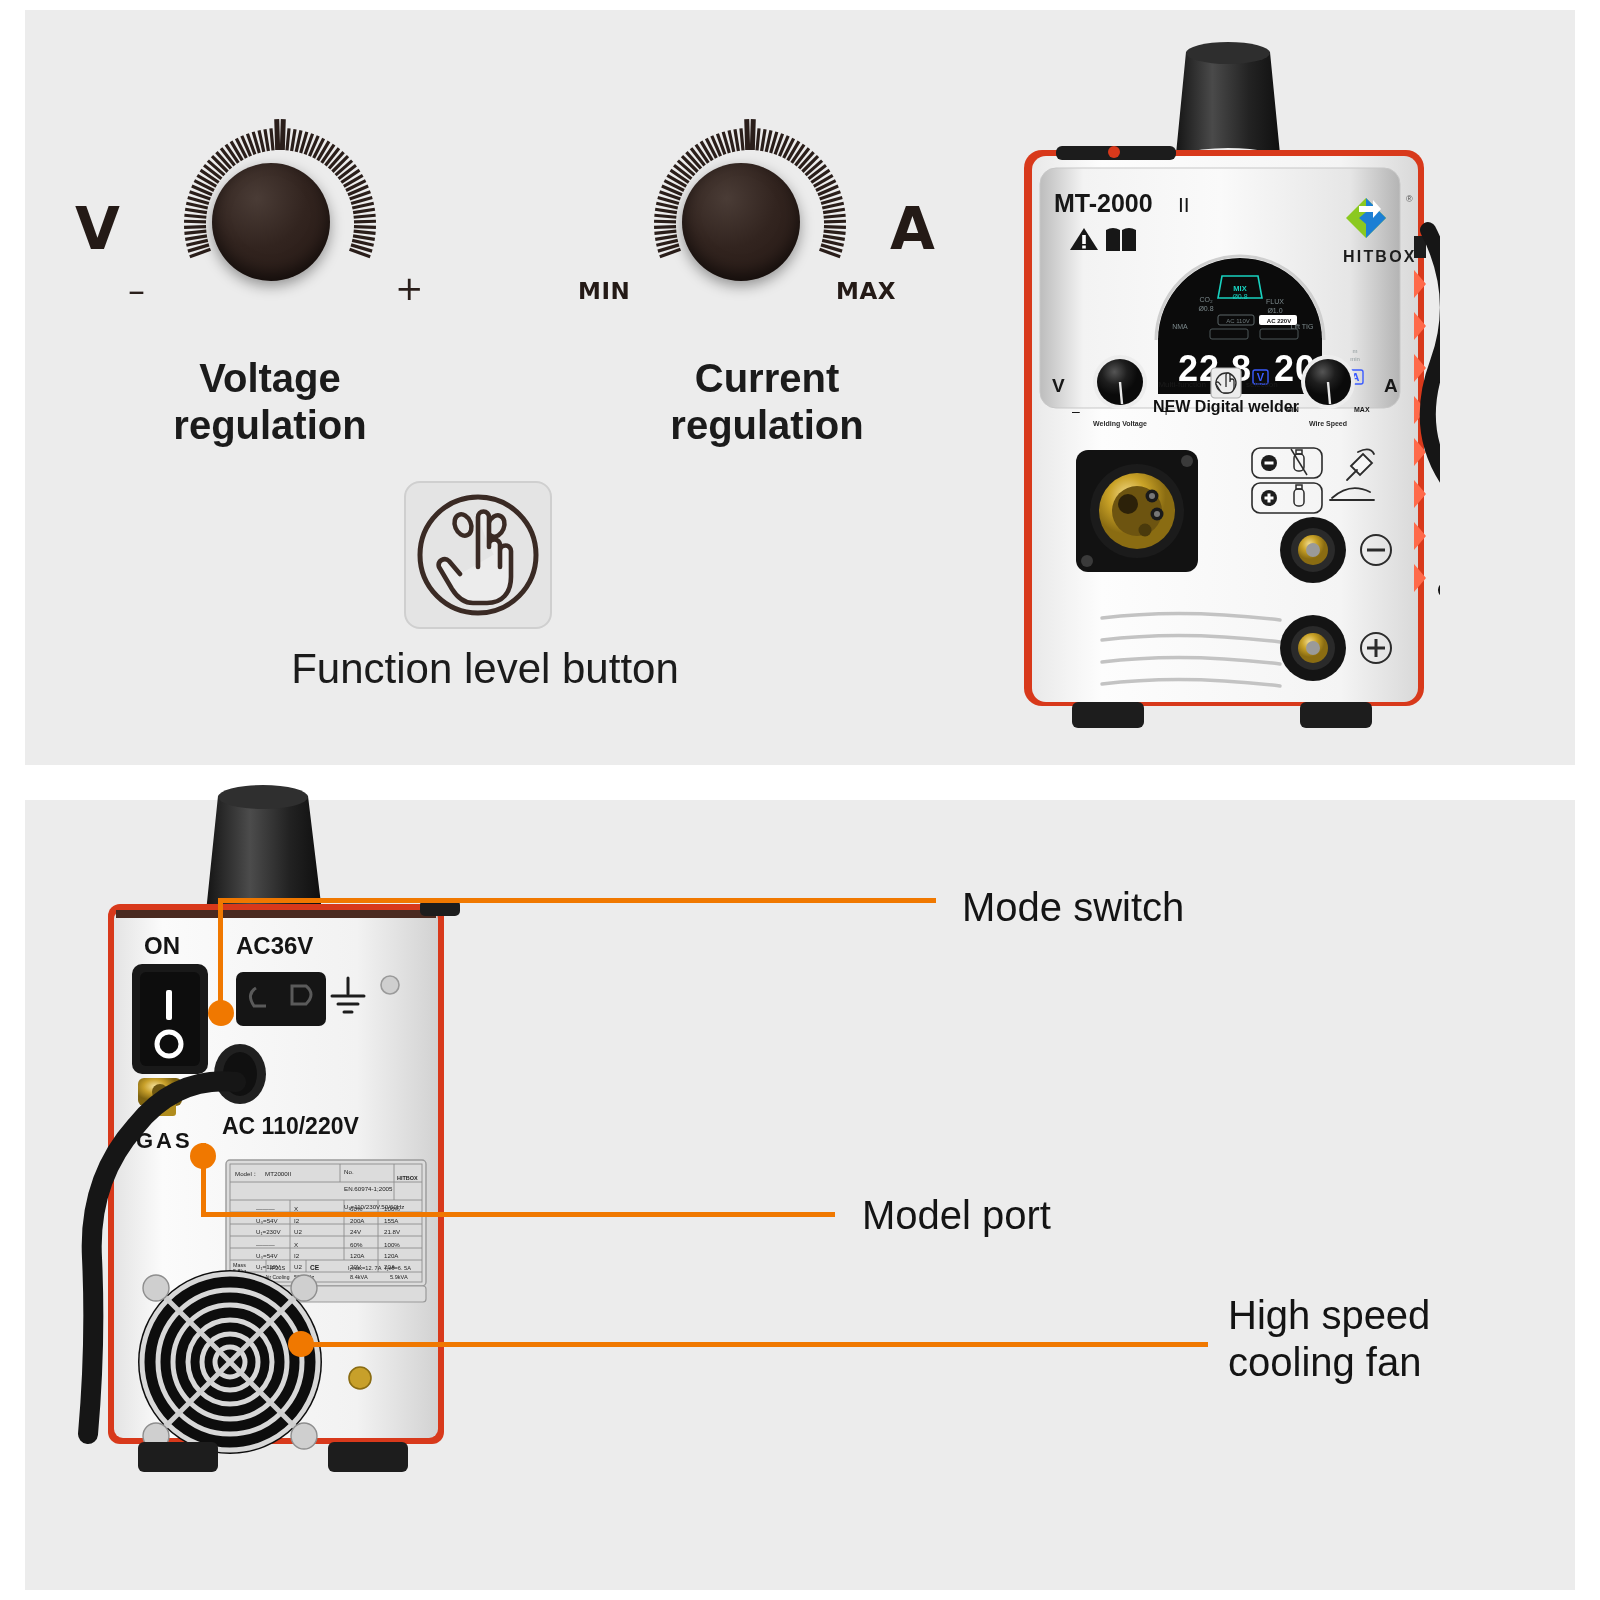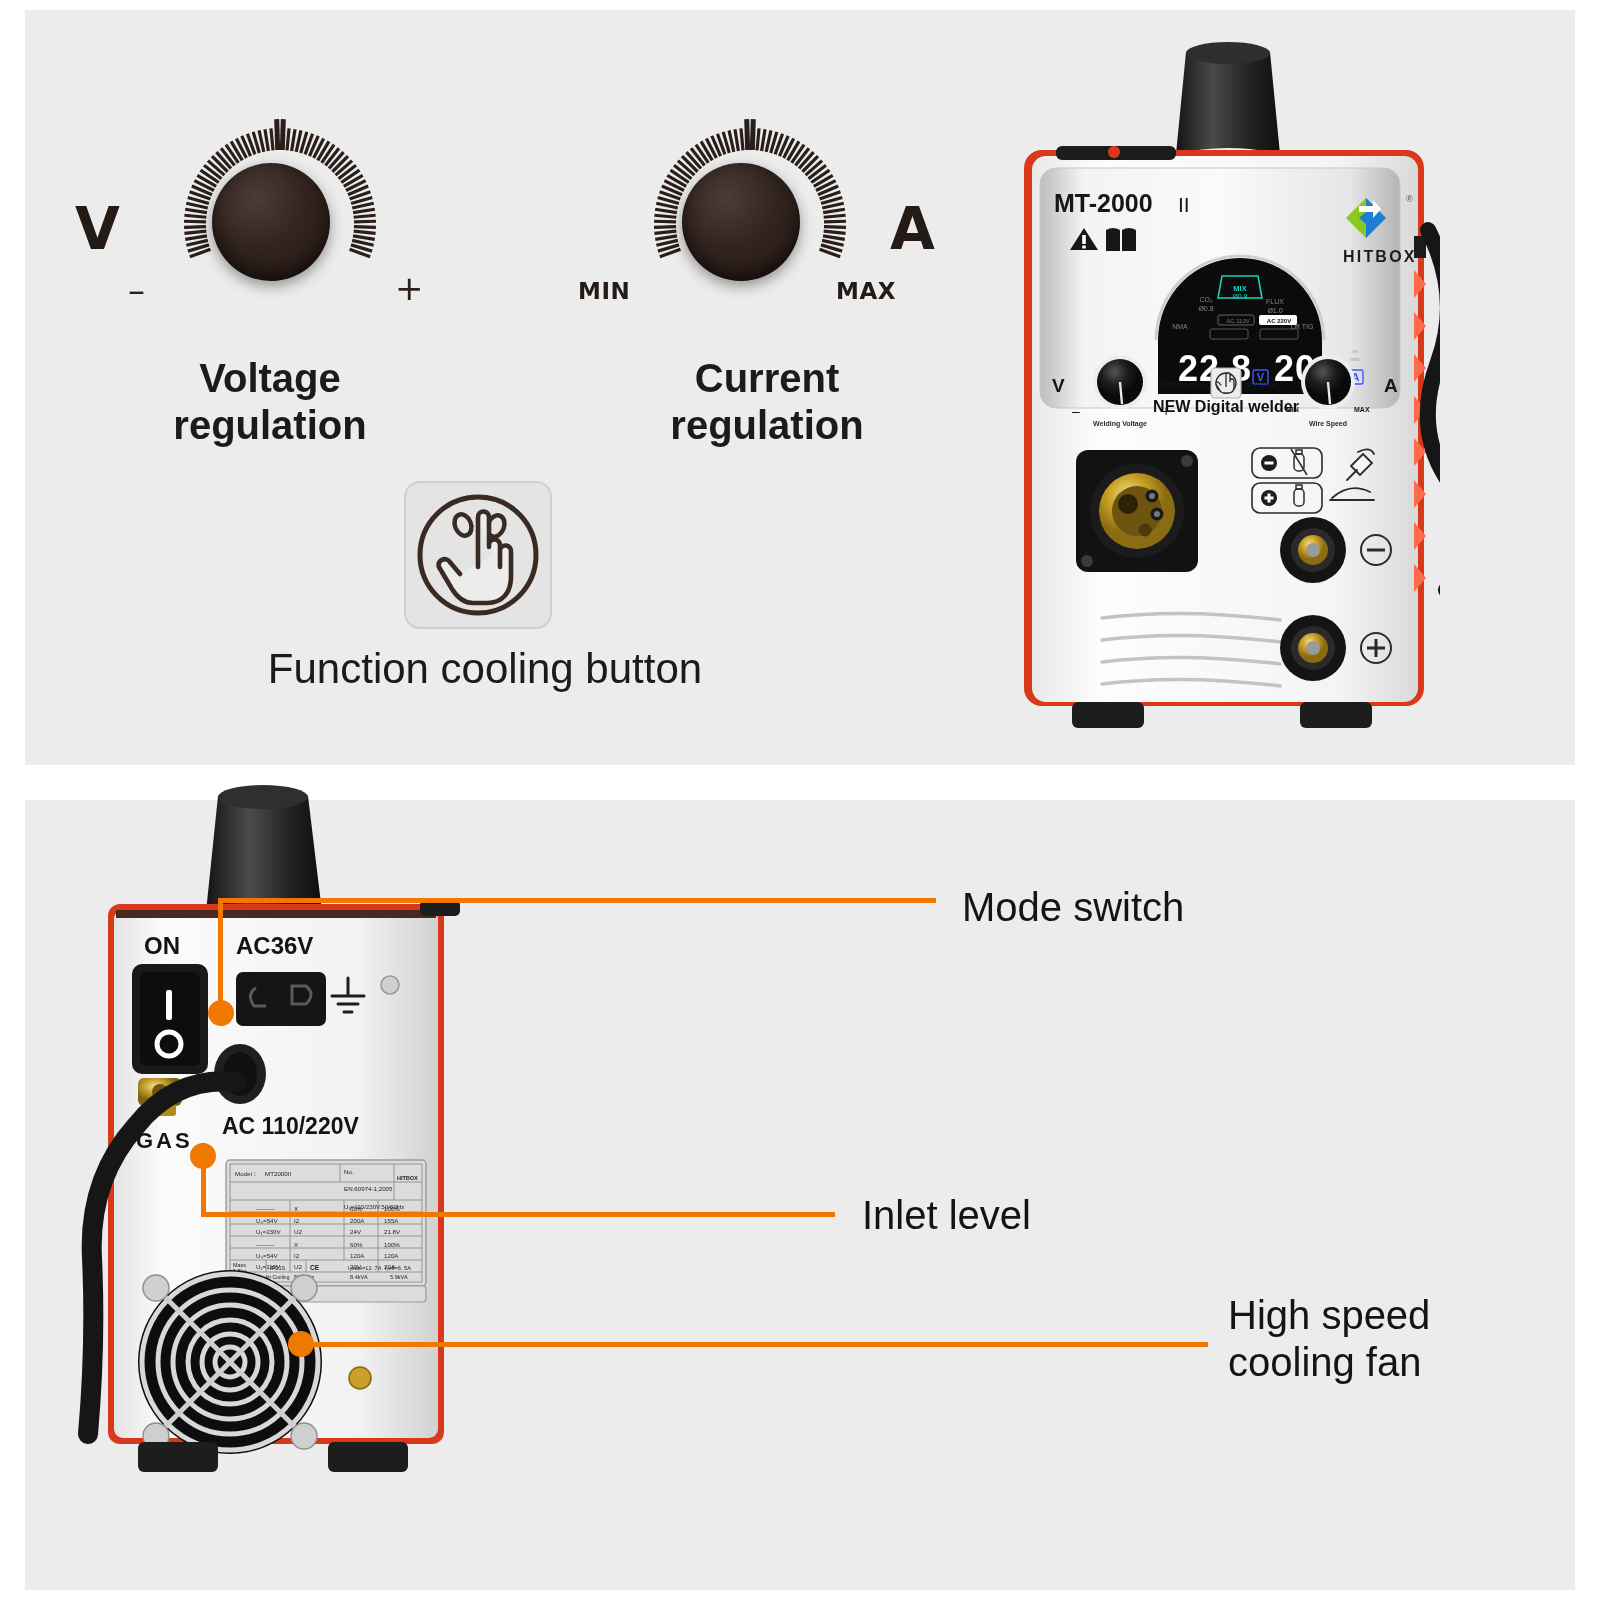--- a/index.html
+++ b/index.html
@@ -260,21 +260,21 @@
     <ellipse cx="57" cy="42" rx="8" ry="11" fill="none" stroke="#3a2a24" stroke-width="4.5" transform="rotate(-22 57 42)"></ellipse>
     <ellipse cx="90" cy="43" rx="8" ry="11" fill="none" stroke="#3a2a24" stroke-width="4.5" transform="rotate(22 90 43)"></ellipse>
 
     <path d="M72 34 L72 84 M72 34 a5.5 5.5 0 0 1 11 0 l0 30
              M83 62 a5.5 5.5 0 0 1 11 0 l0 22
              M94 68 a5.5 5.5 0 0 1 11 0 l0 26
              c0 16 -9 26 -24 26 l-14 0 c-10 0 -16 -6 -21 -14 l-13 -22
              a6 6 0 0 1 10 -6 l11 13" fill="#ececec" stroke="#3a2a24" stroke-width="4.6" stroke-linejoin="round" stroke-linecap="round"></path>
   </svg>
 </div>
-<div id="fn-switch-caption">Function cooling button</div>
+<div id="fn-switch-caption">Function level button</div>
 
 <div id="machine-front">
   <svg width="430" height="700" viewBox="0 0 430 700">
     <defs>
       <linearGradient id="bodyWhite" x1="0" y1="0" x2="1" y2="0">
         <stop offset="0" stop-color="#e9e9e9"></stop>
           <stop offset=".18" stop-color="#fdfdfd"></stop>
         <stop offset=".8" stop-color="#f4f4f4"></stop>
           <stop offset="1" stop-color="#d9d9d9"></stop>
       </linearGradient>
@@ -669,17 +669,17 @@
 </div>
 
 <div class="callout-line" style="left:218px; top:898px; width:5px; height:115px;"></div>
 <div class="callout-line" style="left:218px; top:898px; width:718px; height:5px;"></div>
 <div class="callout-dot" style="left:208px; top:1000px;"></div>
 <div class="callout-label" style="left:962px; top:884px;">Mode switch</div>
 
 <div class="callout-line" style="left:201px; top:1143px; width:5px; height:72px;"></div>
 <div class="callout-line" style="left:201px; top:1212px; width:634px; height:5px;"></div>
 <div class="callout-dot" style="left:190px; top:1143px;"></div>
-<div class="callout-label" style="left:862px; top:1192px;">Inlet level</div>
+<div class="callout-label" style="left:862px; top:1192px;">Model port</div>
 
 <div class="callout-line" style="left:300px; top:1342px; width:908px; height:5px;"></div>
 <div class="callout-dot" style="left:288px; top:1331px;"></div>
 <div class="callout-label" style="left:1228px; top:1292px;">High speed<br>cooling fan</div>
 
 </body></html>

